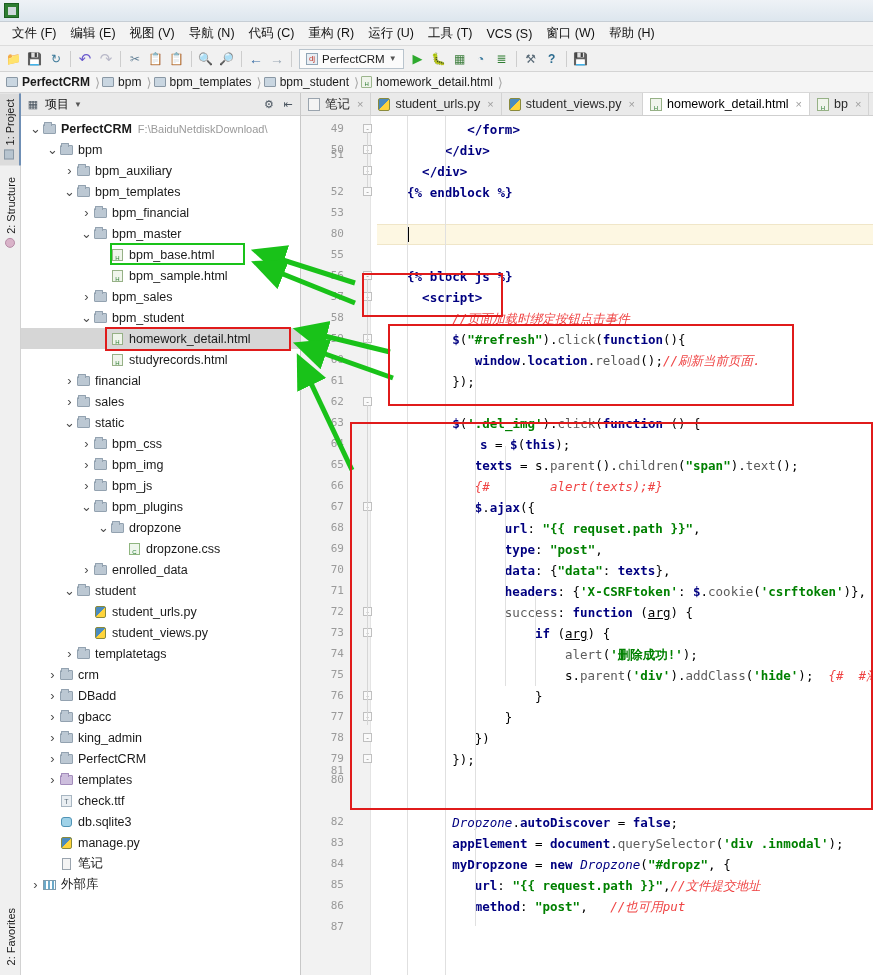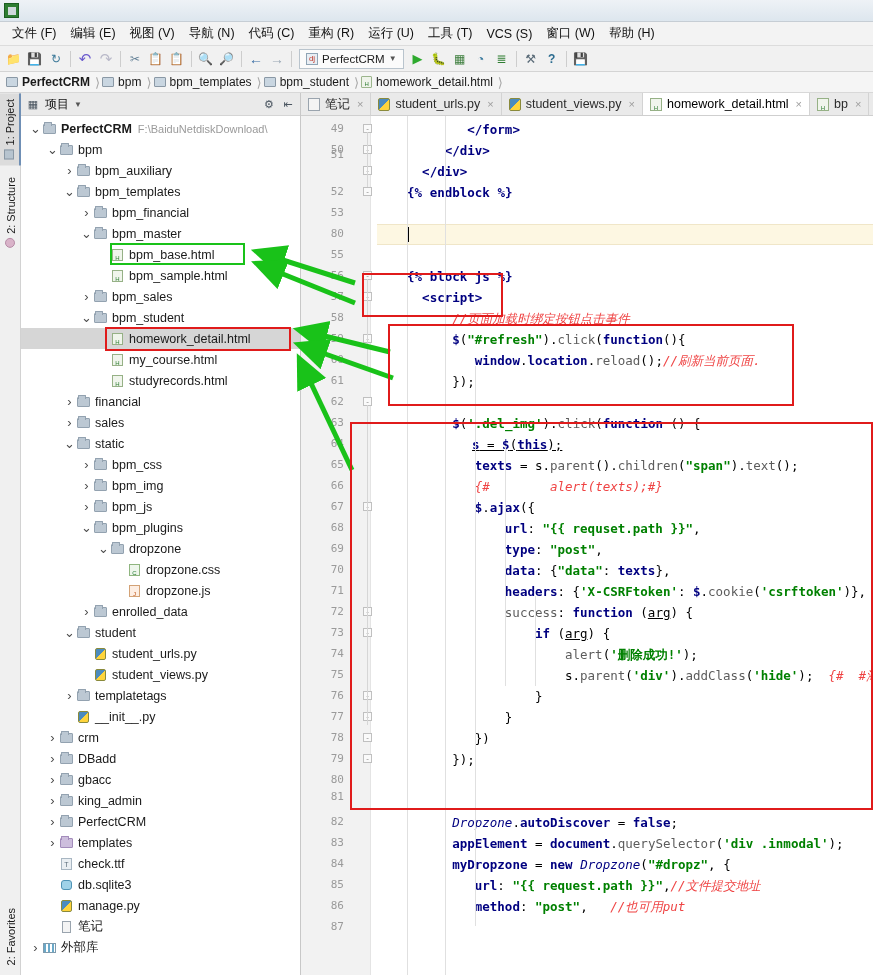--- a/index.html
+++ b/index.html
@@ -468,28 +468,20 @@
               <span class="filehtml">H</span>
             </span>
             <span class="nlabel">homework_detail.html</span>
           </div>
           <div class="node">
             <span style="width:76px;flex:none"></span>
             <span class="arrow" style="font-size:13px"></span>
             <span class="nico">
               <span class="filehtml">H</span>
             </span>
-            <span class="nlabel">my_course.html</span>
-          </div>
-          <div class="node">
-            <span style="width:76px;flex:none"></span>
-            <span class="arrow" style="font-size:13px"></span>
-            <span class="nico">
-              <span class="filehtml">H</span>
-            </span>
             <span class="nlabel">studyrecords.html</span>
           </div>
           <div class="node">
             <span style="width:42px;flex:none"></span>
             <span class="arrow" style="font-size:13px">›</span>
             <span class="nico">
               <span class="folder"></span>
             </span>
             <span class="nlabel">financial</span>
           </div>
@@ -551,28 +543,20 @@
           </div>
           <div class="node">
             <span style="width:93px;flex:none"></span>
             <span class="arrow" style="font-size:13px"></span>
             <span class="nico">
               <span class="filehtml css">C</span>
             </span>
             <span class="nlabel">dropzone.css</span>
           </div>
           <div class="node">
-            <span style="width:93px;flex:none"></span>
-            <span class="arrow" style="font-size:13px"></span>
-            <span class="nico">
-              <span class="filehtml js">J</span>
-            </span>
-            <span class="nlabel">dropzone.js</span>
-          </div>
-          <div class="node">
             <span style="width:59px;flex:none"></span>
             <span class="arrow" style="font-size:13px">›</span>
             <span class="nico">
               <span class="folder"></span>
             </span>
             <span class="nlabel">enrolled_data</span>
           </div>
           <div class="node">
             <span style="width:42px;flex:none"></span>
             <span class="arrow" style="font-size:13px">⌄</span>
@@ -597,28 +581,20 @@
             </span>
             <span class="nlabel">student_views.py</span>
           </div>
           <div class="node">
             <span style="width:42px;flex:none"></span>
             <span class="arrow" style="font-size:13px">›</span>
             <span class="nico">
               <span class="folder"></span>
             </span>
             <span class="nlabel">templatetags</span>
-          </div>
-          <div class="node">
-            <span style="width:42px;flex:none"></span>
-            <span class="arrow" style="font-size:13px"></span>
-            <span class="nico">
-              <span class="filepy"></span>
-            </span>
-            <span class="nlabel">__init__.py</span>
           </div>
           <div class="node">
             <span style="width:25px;flex:none"></span>
             <span class="arrow" style="font-size:13px">›</span>
             <span class="nico">
               <span class="folder"></span>
             </span>
             <span class="nlabel">crm</span>
           </div>
           <div class="node">
@@ -760,21 +736,21 @@
               <div class="ln" style="top: 468px;">71</div>
               <div class="ln" style="top: 489px;">72</div>
               <div class="ln" style="top: 510px;">73</div>
               <div class="ln" style="top: 531px;">74</div>
               <div class="ln" style="top: 552px;">75</div>
               <div class="ln" style="top: 573px;">76</div>
               <div class="ln" style="top: 594px;">77</div>
               <div class="ln" style="top: 615px;">78</div>
               <div class="ln" style="top: 636px;">79</div>
               <div class="ln" style="top: 657px;">80</div>
-              <div class="ln" style="top: 674px;">81</div>
+              <div class="ln" style="top: 648px;">81</div>
               <div class="ln" style="top: 699px;">82</div>
               <div class="ln" style="top: 720px;">83</div>
               <div class="ln" style="top: 741px;">84</div>
               <div class="ln" style="top: 762px;">85</div>
               <div class="ln" style="top: 783px;">86</div>
               <div class="ln" style="top: 804px;">87</div>
             </div>
           <div class="foldcol" id="foldcol">
               <div class="foldmark" style="top: 8px; left: 0px;">-</div>
               <div class="foldmark" style="top: 29px; left: 0px;">-</div>
@@ -807,21 +783,21 @@
             <div class="cline" style="top: 108px; left: 30.08px;"></div>
             <div class="cline" style="top: 129px; left: 0px;"></div>
             <div class="cline" style="top: 150px; left: 30.08px;"><span class="djt">{% block js %}</span></div>
             <div class="cline" style="top: 171px; left: 45.12px;"><span class="tag">&lt;script&gt;</span></div>
             <div class="cline" style="top: 192px; left: 75.2px;"><span class="com">//页面加载时绑定按钮点击事件</span></div>
             <div class="cline" style="top: 213px; left: 75.2px;"><span class="kw">$</span><span class="plain">(</span><span class="str">"#refresh"</span><span class="plain">).</span><span class="gray">click</span><span class="plain">(</span><span class="kw">function</span><span class="plain">(){</span></div>
             <div class="cline" style="top: 234px; left: 97.76px;"><span class="kw">window</span><span class="plain">.</span><span class="kw">location</span><span class="plain">.</span><span class="gray">reload</span><span class="plain">();</span><span class="com">//刷新当前页面.</span></div>
             <div class="cline" style="top: 255px; left: 75.2px;"><span class="plain">});</span></div>
             <div class="cline" style="top: 276px; left: 0px;"></div>
             <div class="cline" style="top: 297px; left: 75.2px;"><span class="kw">$</span><span class="plain">(</span><span class="str">'.del_img'</span><span class="plain">).</span><span class="gray">click</span><span class="plain">(</span><span class="kw">function</span><span class="plain"> () {</span></div>
-            <div class="cline" style="top: 318px; left: 95px; text-decoration: underline;"><span class="kw">s</span><span class="plain"> = </span><span class="kw">$</span><span class="plain">(</span><span class="kw">this</span><span class="plain">);</span></div>
+            <div class="cline" style="top: 318px; left: 103px;"><span class="kw">s</span><span class="plain"> = </span><span class="kw">$</span><span class="plain">(</span><span class="kw">this</span><span class="plain">);</span></div>
             <div class="cline" style="top: 339px; left: 97.76px;"><span class="kw">texts</span><span class="plain"> = </span><span class="plain">s</span><span class="plain">.</span><span class="gray">parent</span><span class="plain">().</span><span class="gray">children</span><span class="plain">(</span><span class="str">"span"</span><span class="plain">).</span><span class="gray">text</span><span class="plain">();</span></div>
             <div class="cline" style="top: 360px; left: 97.76px;"><span class="com">{#        alert(texts);#}</span></div>
             <div class="cline" style="top: 381px; left: 97.76px;"><span class="kw">$</span><span class="plain">.</span><span class="kw">ajax</span><span class="plain">({</span></div>
             <div class="cline" style="top: 402px; left: 127.84px;"><span class="kw">url</span><span class="plain">: </span><span class="str">"{{ requset.path }}"</span><span class="plain">,</span></div>
             <div class="cline" style="top: 423px; left: 127.84px;"><span class="kw">type</span><span class="plain">: </span><span class="str">"post"</span><span class="plain">,</span></div>
             <div class="cline" style="top: 444px; left: 127.84px;"><span class="kw">data</span><span class="plain">: {</span><span class="str">"data"</span><span class="plain">: </span><span class="kw">texts</span><span class="plain">},</span></div>
             <div class="cline" style="top: 465px; left: 127.84px;"><span class="kw">headers</span><span class="plain">: {</span><span class="str">'X-CSRFtoken'</span><span class="plain">: </span><span class="kw">$</span><span class="plain">.</span><span class="gray">cookie</span><span class="plain">(</span><span class="str">'csrftoken'</span><span class="plain">)},</span></div>
             <div class="cline" style="top: 486px; left: 127.84px;"><span class="gray">success</span><span class="plain">: </span><span class="kw">function</span><span class="plain"> (</span><span class="ulin">arg</span><span class="plain">) {</span></div>
             <div class="cline" style="top: 507px; left: 157.92px;"><span class="kw">if</span><span class="plain"> (</span><span class="ulin">arg</span><span class="plain">) {</span></div>
             <div class="cline" style="top: 528px; left: 188px;"><span class="gray">alert</span><span class="plain">(</span><span class="str">'删除成功!'</span><span class="plain">);</span></div>

